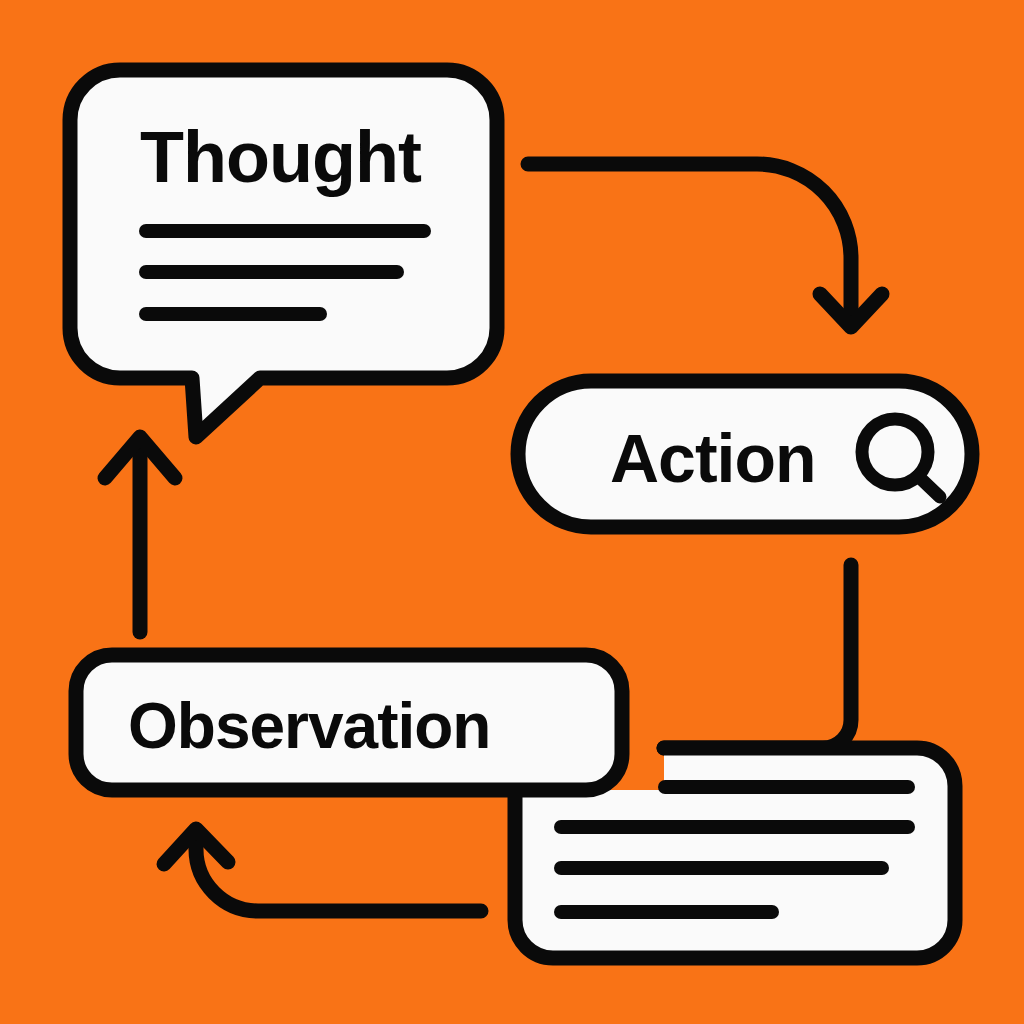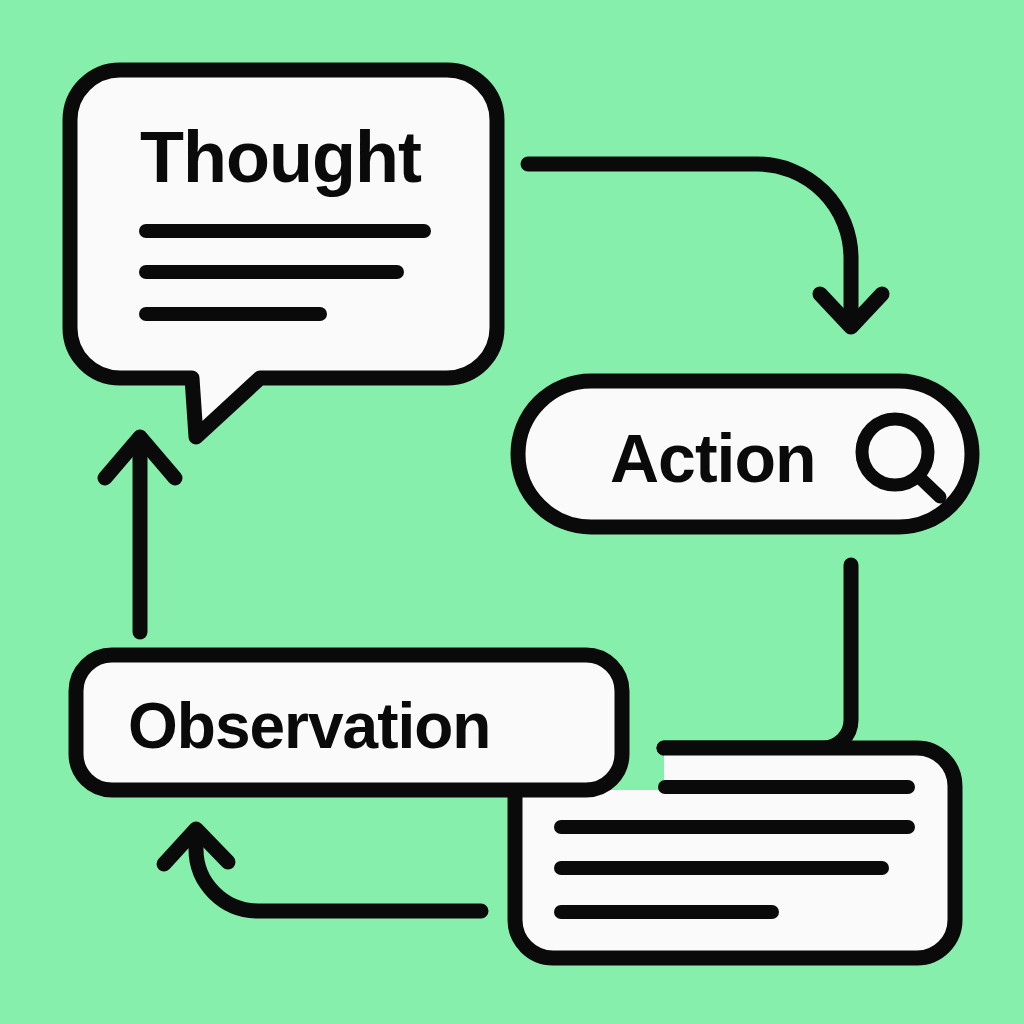--- a/index.html
+++ b/index.html
@@ -11,21 +11,21 @@
     width: 1024px;
     height: 1024px;
     background: #fafafa;
     font-family: "Liberation Sans", sans-serif;
     overflow: hidden;
   }
   #diagram-root {
     position: relative;
     width: 1024px;
     height: 1024px;
-    background: #86efac;
+    background: #f97316;
   }
   svg#react-loop-svg {
     display: block;
     width: 1024px;
     height: 1024px;
   }
   .node-outline {
     fill: none;
     stroke: #0a0a0a;
     stroke-width: 15;

